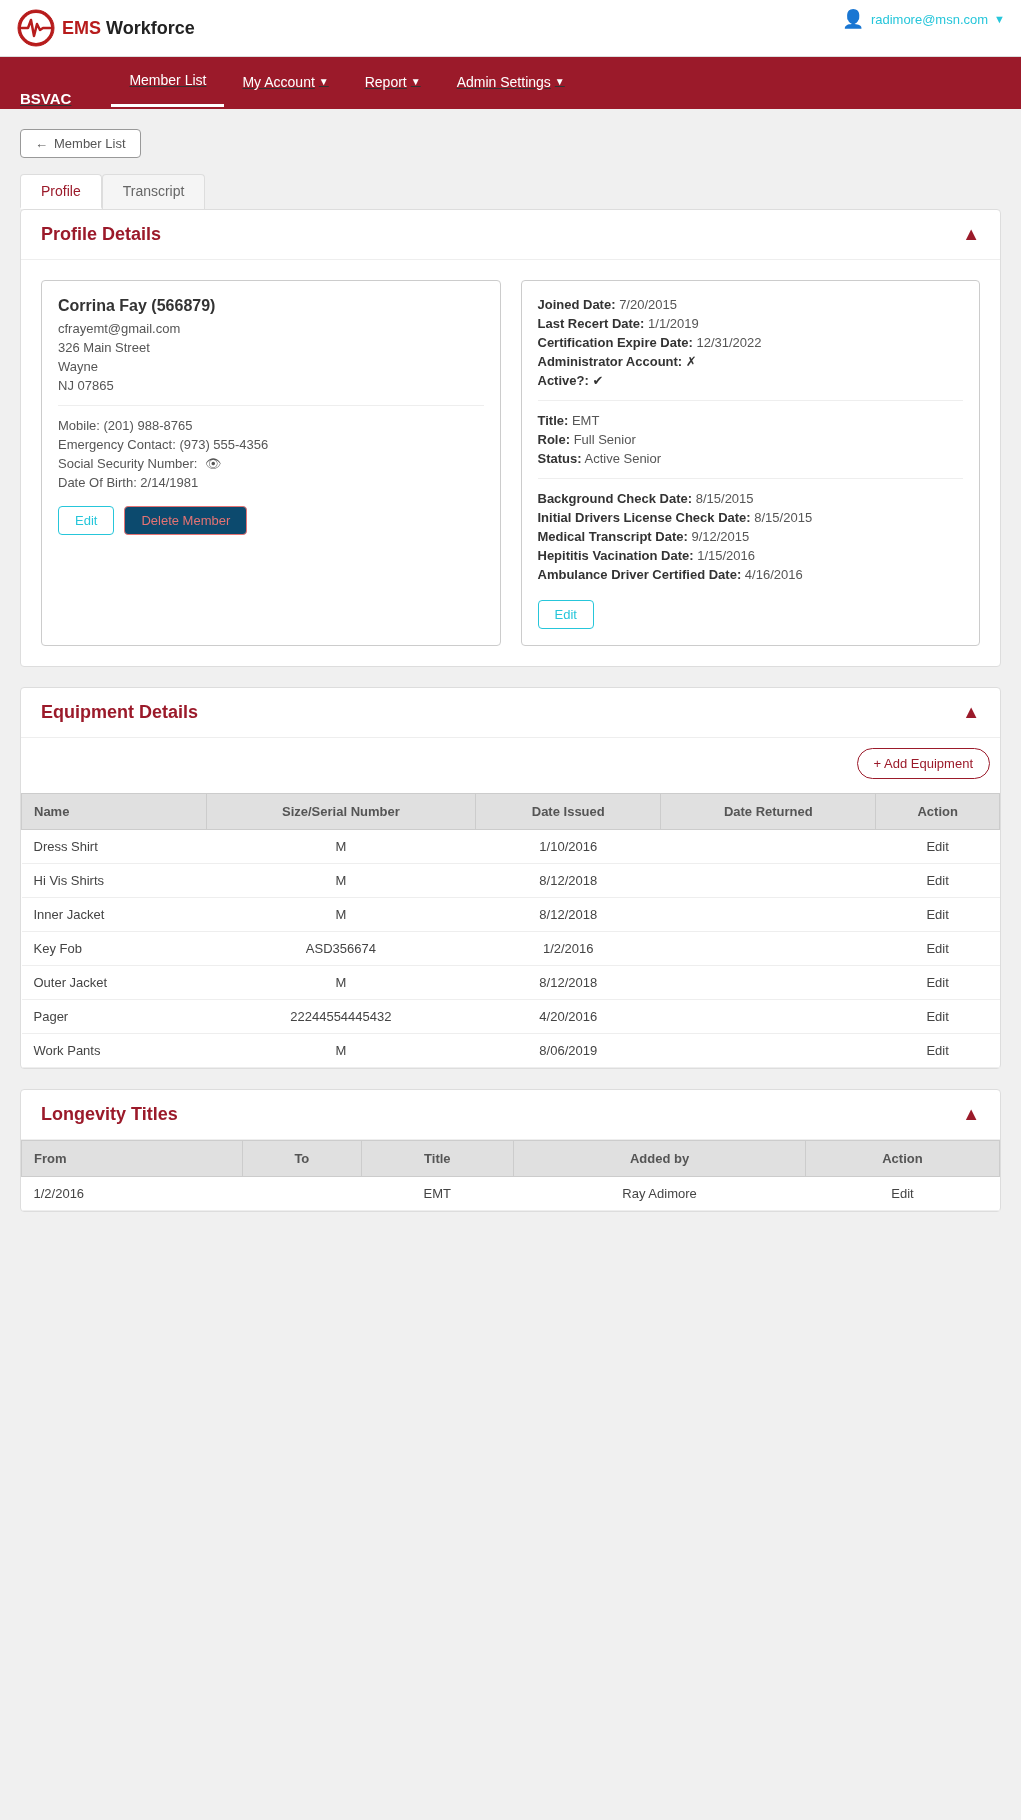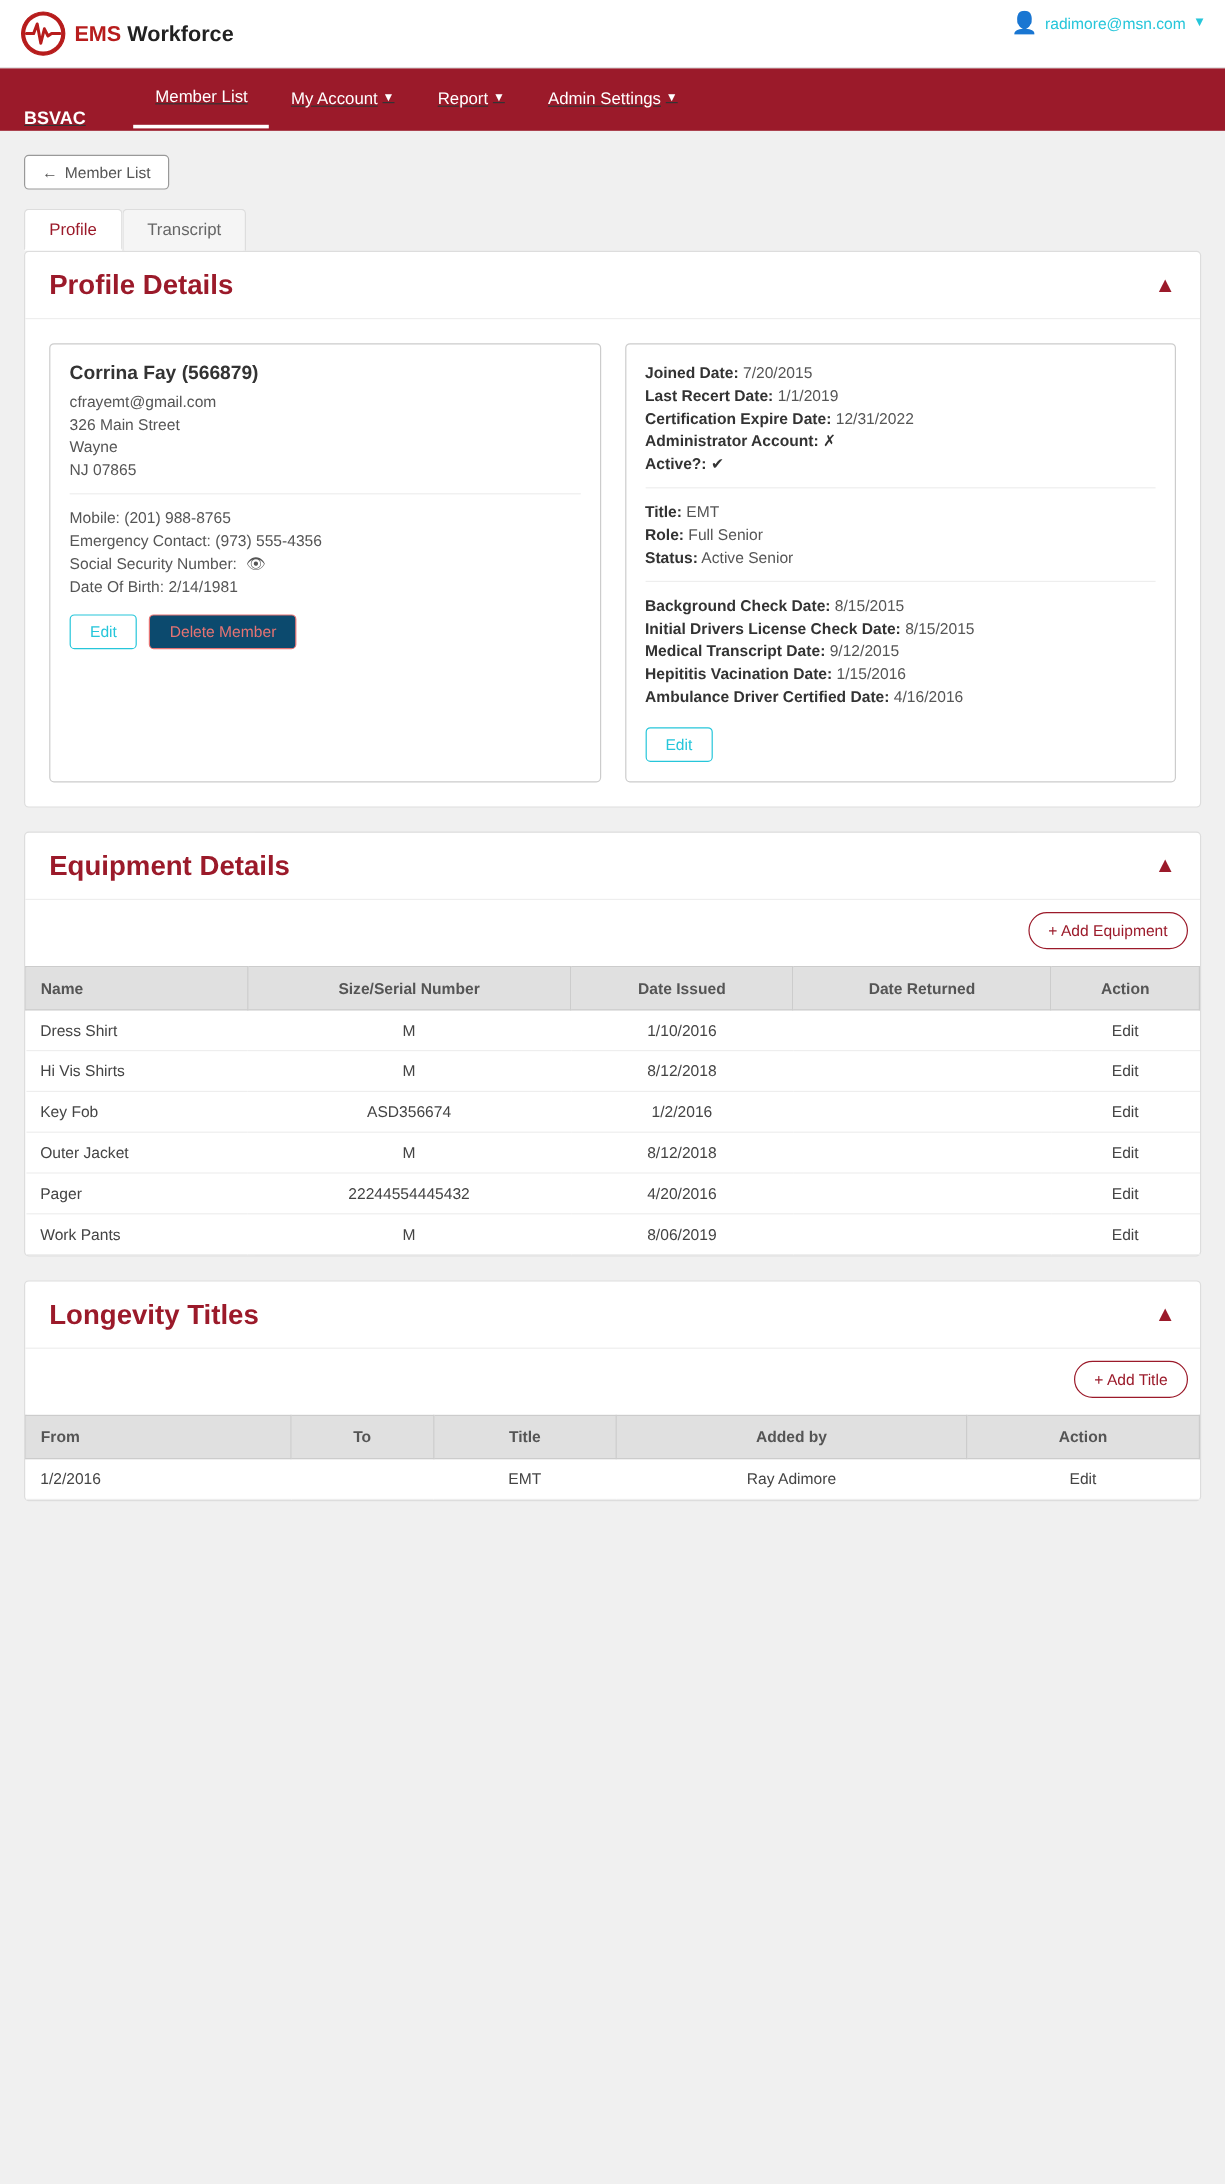--- a/index.html
+++ b/index.html
@@ -27,21 +27,21 @@
 
     
     .tabs { display: flex; margin-bottom: 0; }
     .tab { padding: 8px 20px; border: 1px solid #ddd; border-bottom: none; background: #fff; cursor: pointer; font-size: 14px; border-radius: 4px 4px 0 0; }
     .tab.active { background: #fff; color: #9b1a2a; border-bottom: 2px solid #fff; font-weight: 500; }
     .tab:not(.active) { background: #f5f5f5; color: #666; }
 
     
     .section { background: #fff; border: 1px solid #ddd; border-radius: 4px; margin-bottom: 20px; }
     .section-header { display: flex; justify-content: space-between; align-items: center; padding: 14px 20px; border-bottom: 1px solid #eee; }
-    .section-title { color: #9b1a2a; font-size: 23px; font-weight: bold; }
+    .section-title { color: #9b1a2a; font-size: 18px; font-weight: bold; }
     .section-toggle { color: #9b1a2a; font-size: 18px; cursor: pointer; }
     .section-body { padding: 20px; }
 
     
     .profile-cards { display: flex; gap: 20px; }
     .profile-card { border: 1px solid #ccc; border-radius: 4px; padding: 16px; flex: 1; }
     .profile-name { font-weight: bold; font-size: 16px; margin-bottom: 6px; }
     .profile-info-line { margin-bottom: 4px; color: #555; font-size: 13px; }
     .profile-divider { margin: 12px 0; border: none; border-top: 1px solid #eee; }
     .profile-actions { display: flex; gap: 10px; margin-top: 16px; }
@@ -239,20 +239,27 @@
     <td class="td-edit">Edit</td>
   </tr>
           <tr>
     <td>Hi Vis Shirts</td>
     <td style="text-align:center">M</td>
     <td style="text-align:center">8/12/2018</td>
     <td style="text-align:center"></td>
     <td class="td-edit">Edit</td>
   </tr>
           <tr>
+    <td>Inner Jacket</td>
+    <td style="text-align:center">M</td>
+    <td style="text-align:center">8/12/2018</td>
+    <td style="text-align:center"></td>
+    <td class="td-edit">Edit</td>
+  </tr>
+          <tr>
     <td>Key Fob</td>
     <td style="text-align:center">ASD356674</td>
     <td style="text-align:center">1/2/2016</td>
     <td style="text-align:center"></td>
     <td class="td-edit">Edit</td>
   </tr>
           <tr>
     <td>Outer Jacket</td>
     <td style="text-align:center">M</td>
     <td style="text-align:center">8/12/2018</td>
@@ -275,23 +282,20 @@
   </tr>
         </tbody>
     </table>
   </div>
 
   
   <div class="section">
     <div class="section-header">
       <span class="section-title">Longevity Titles</span>
       <span class="section-toggle">▲</span>
-    </div>
-    <div class="add-btn-row">
-      <button class="btn-add">+ Add Title</button>
     </div>
     <table class="data-table">
       <thead>
         <tr>
           <th>From</th>
           <th>To</th>
           <th>Title</th>
           <th>Added by</th>
           <th>Action</th>
         </tr>

